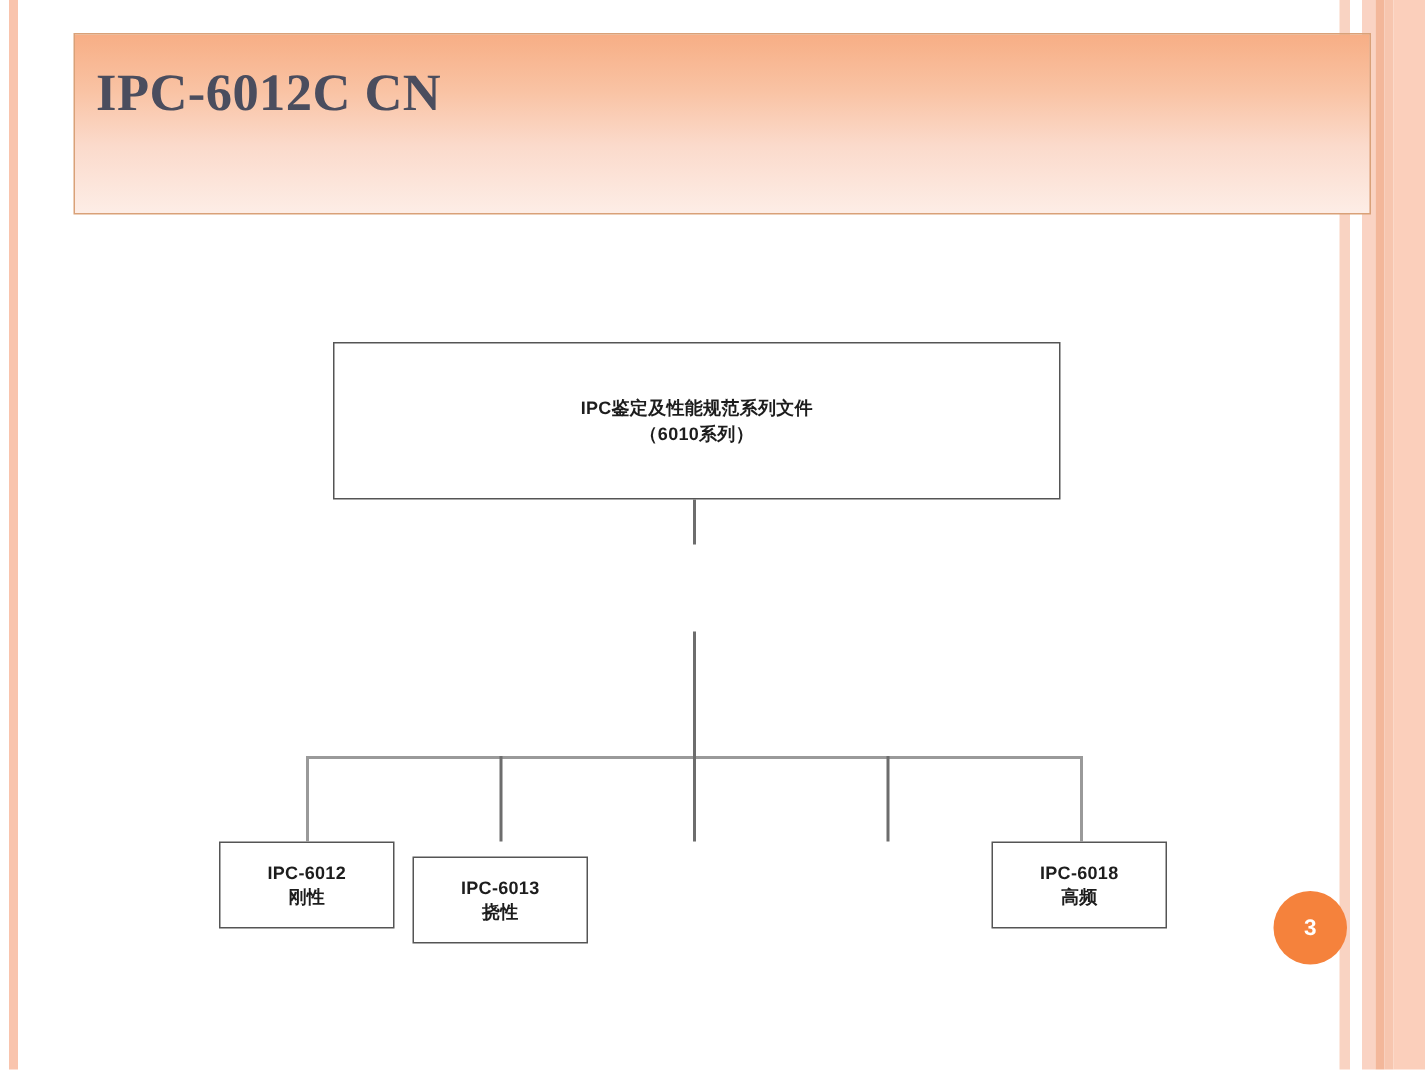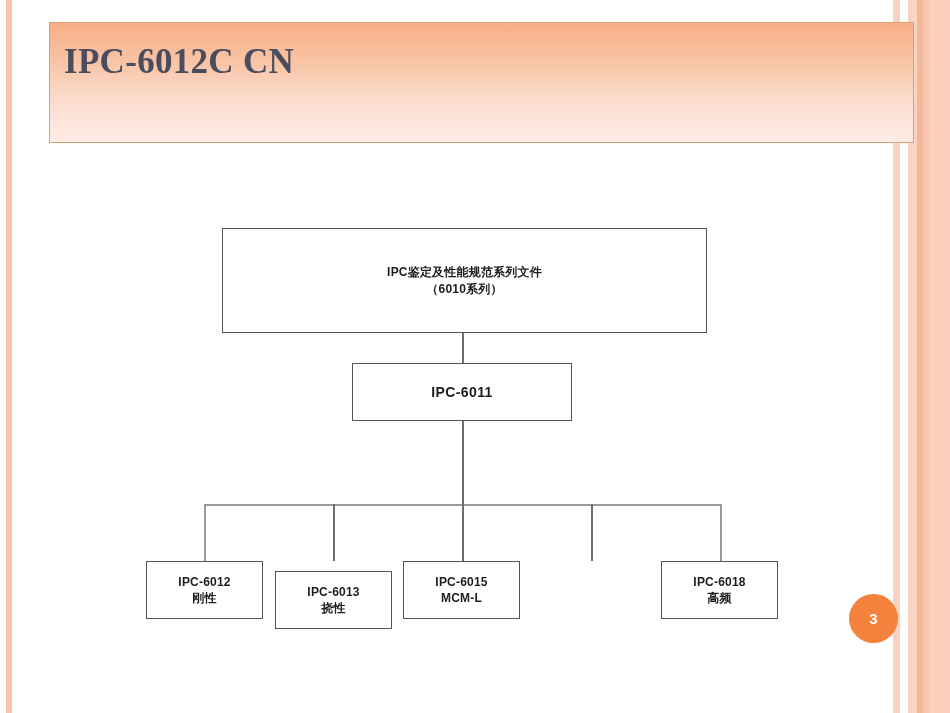--- a/index.html
+++ b/index.html
@@ -177,45 +177,38 @@
 
   <div class="diagram">
 
     <div class="node node-root">
       <div class="nline">IPC鉴定及性能规范系列文件</div>
       <div class="nline">（6010系列）</div>
     </div>
 
     <div class="connector conn-v-root"></div>
 
-    <div class="node node-mid">
-      <div class="nline">IPC-6011</div>
-    </div>
 
     <div class="connector conn-v-mid"></div>
     <div class="connector conn-h-bus"></div>
 
     <div class="connector conn-drop drop-1"></div>
     <div class="connector conn-drop drop-2"></div>
     <div class="connector conn-drop drop-3"></div>
     <div class="connector conn-drop drop-4"></div>
     <div class="connector conn-drop drop-5"></div>
 
     <div class="node node-leaf leaf-1">
       <div class="nline-1">IPC-6012</div>
       <div class="nline-2">刚性</div>
     </div>
     <div class="node node-leaf leaf-2">
       <div class="nline-1">IPC-6013</div>
       <div class="nline-2">挠性</div>
     </div>
-    <div class="node node-leaf leaf-3">
-      <div class="nline-1">IPC-6015</div>
-      <div class="nline-2">MCM-L</div>
-    </div>
     <div class="node node-leaf leaf-5">
       <div class="nline-1">IPC-6018</div>
       <div class="nline-2">高频</div>
     </div>
 
   </div>
 
   <div class="page-badge">3</div>
 
 </div>

